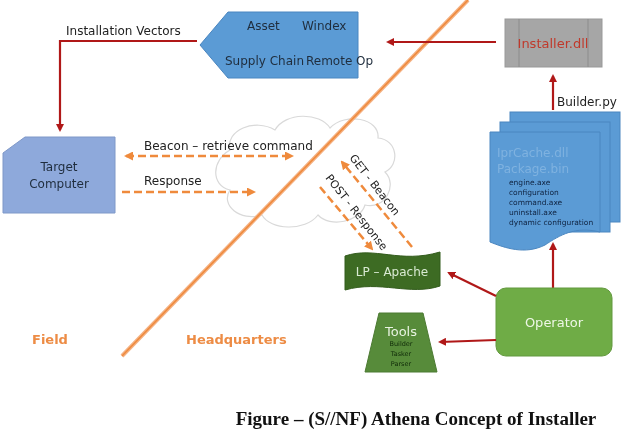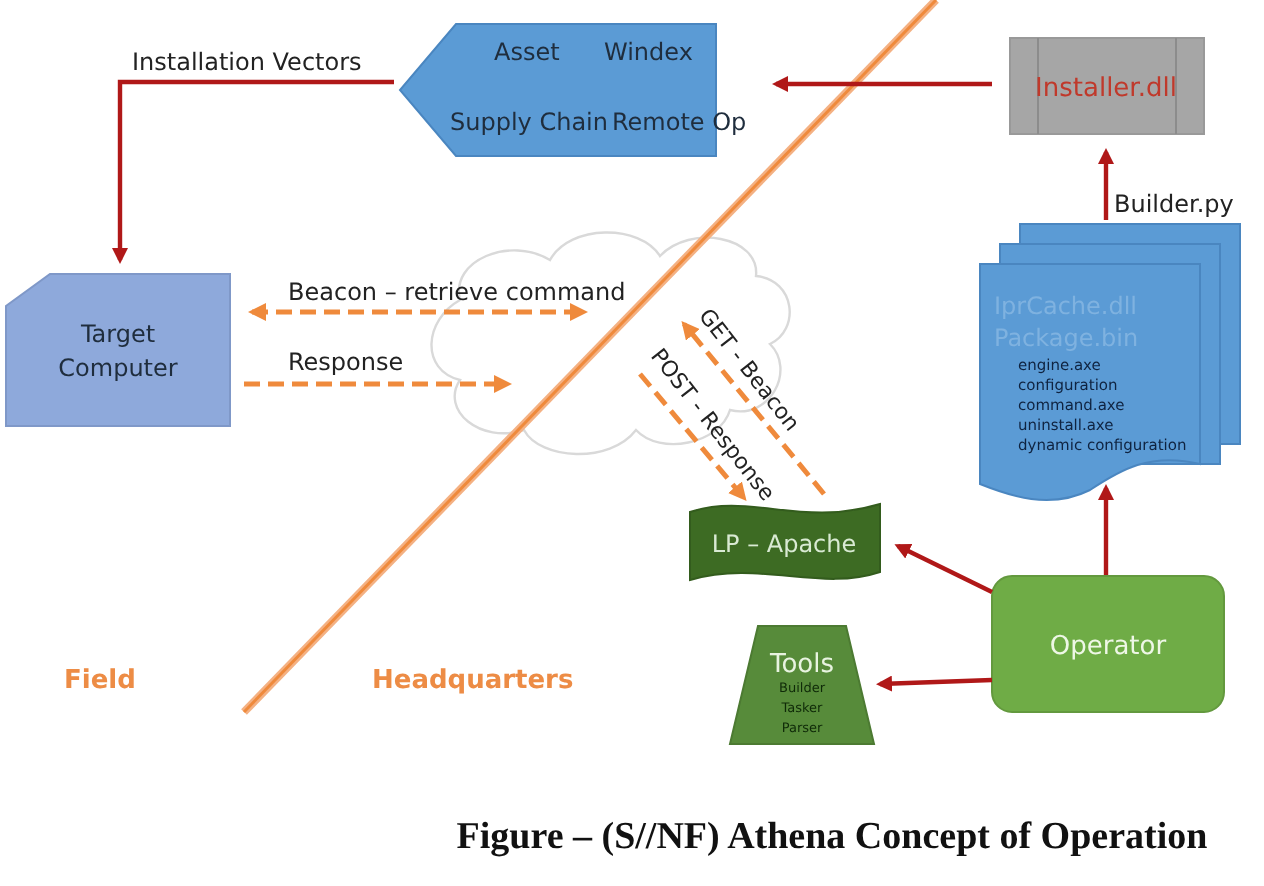--- a/index.html
+++ b/index.html
@@ -123,14 +123,14 @@
   </g>
 
   <line x1="496" y1="296" x2="449" y2="273" stroke="#b01818" stroke-width="2.2" marker-end="url(#redhead)"></line>
   <line x1="496" y1="340" x2="440" y2="342" stroke="#b01818" stroke-width="2.2" marker-end="url(#redhead)"></line>
 
   <text class="lbl" x="32" y="344" font-size="13" font-weight="bold" fill="#ed8c45">Field</text>
   <text class="lbl" x="186" y="344" font-size="13" font-weight="bold" fill="#ed8c45">Headquarters</text>
 </svg>
 
 <div class="caption">
-  <span>Figure  – (S//NF) Athena Concept of Operation</span>
+  <span>Figure  – (S//NF) Athena Concept of Installer</span>
 </div>
 
 </body></html>

